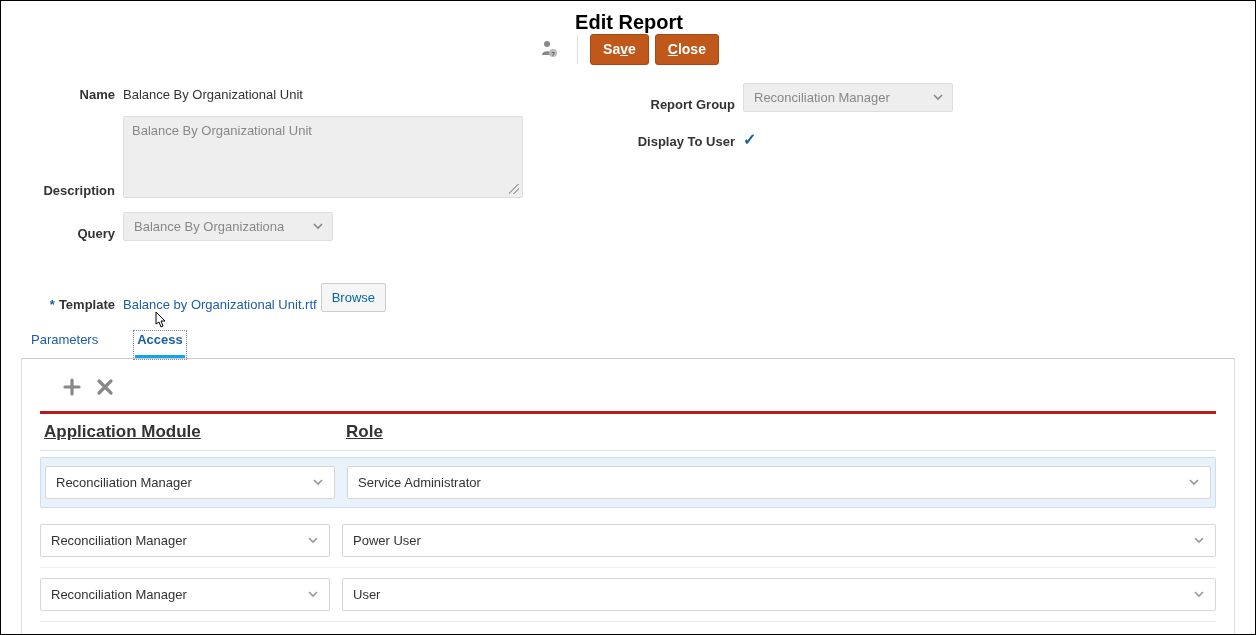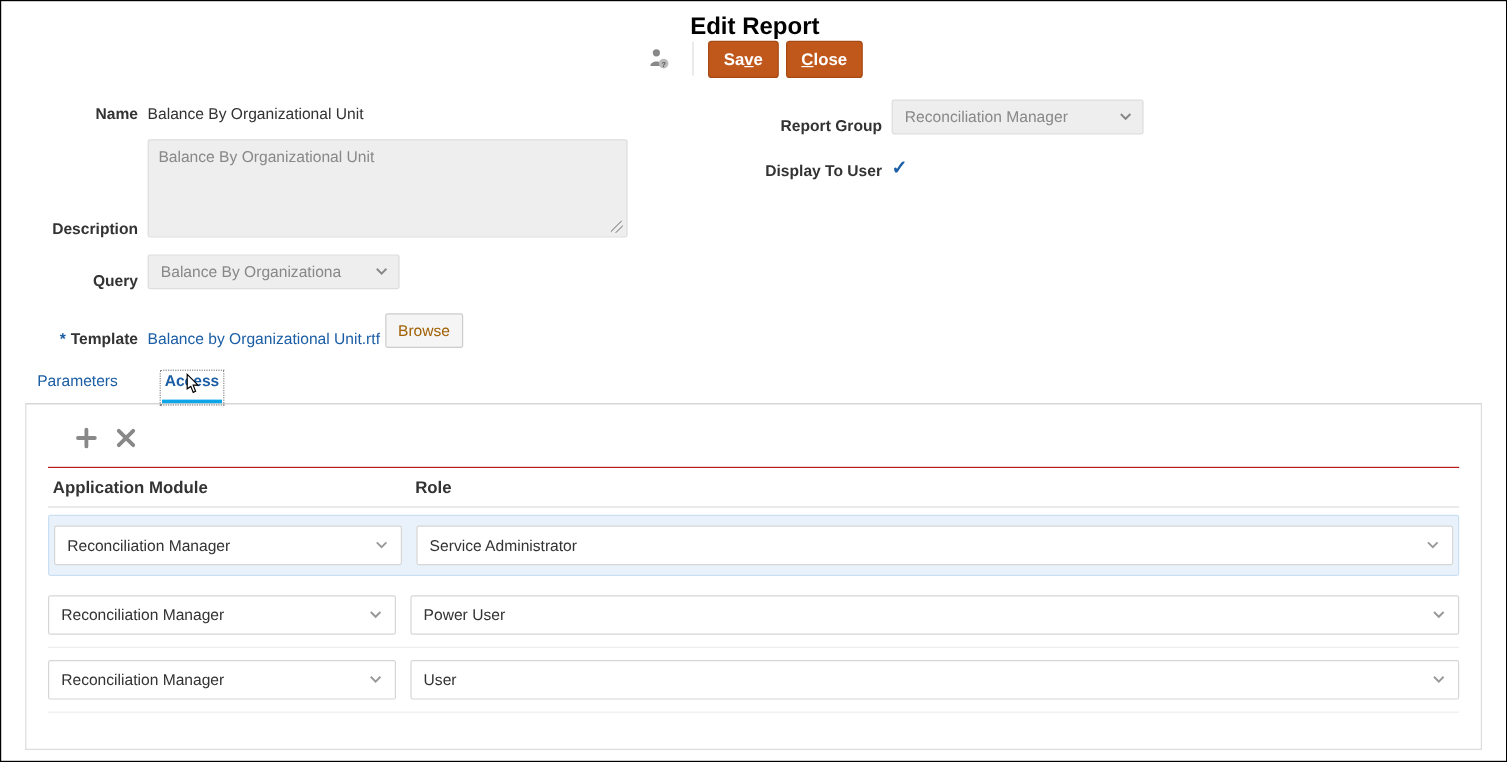--- a/index.html
+++ b/index.html
@@ -136,24 +136,25 @@
     position: absolute;
     right: 8px;
   }
   .chev svg { display: block; }
 
   .browse-btn {
     background: #f5f5f5;
     border: 1px solid #ccc;
     border-radius: 2px;
     padding: 6px 10px;
-    color: #a16207;
+    color: #0369a1;
     font-size: 13px;
     margin-left: 4px;
     cursor: pointer;
+    margin-top: 22px;
   }
 
   .check-icon { color: #1c5ea5; font-size: 16px; font-weight: bold; }
 
   
   .tabs {
     display: flex;
     gap: 37px;
     padding: 6px 0 0 30px;
     font-size: 13px;
@@ -192,25 +193,26 @@
     padding: 0 0 14px 22px;
   }
   .tool {
     color: #888;
     cursor: pointer;
   }
   .tool svg { display: block; }
 
   .grid-header {
     display: flex;
-    border-top: 1px solid #b91c1c;
+    border-top: 3px solid #b91c1c;
     border-bottom: 1px solid #ddd;
     padding: 8px 0;
     font-weight: bold;
-    font-size: 14px;
+    font-size: 17px;
+    text-decoration: underline;
   }
   .col-app { width: 302px; padding-left: 4px; }
   .col-role { flex: 1; padding-left: 4px; }
 
   .grid-row {
     display: flex;
     align-items: center;
     padding: 10px 0;
     border-bottom: 1px solid #eee;
     gap: 12px;

